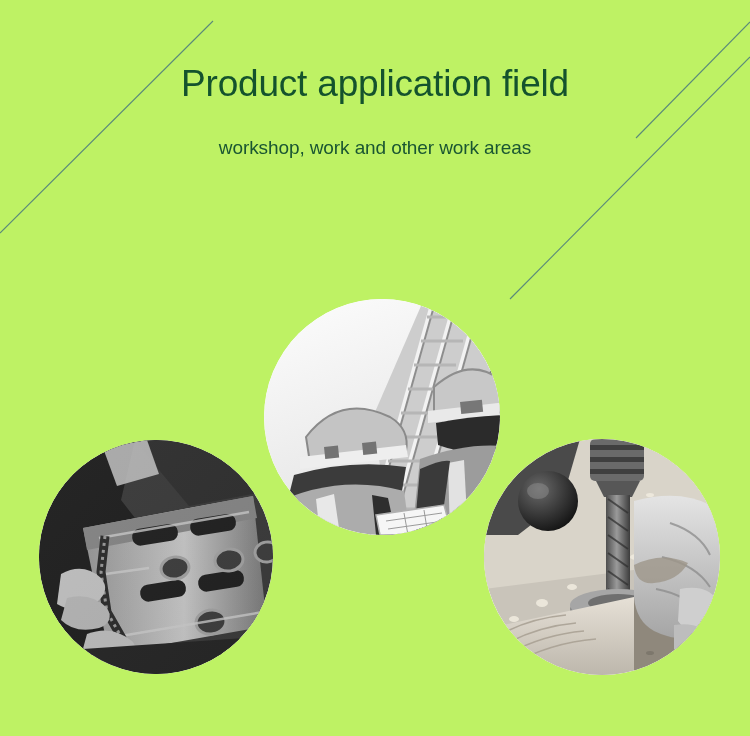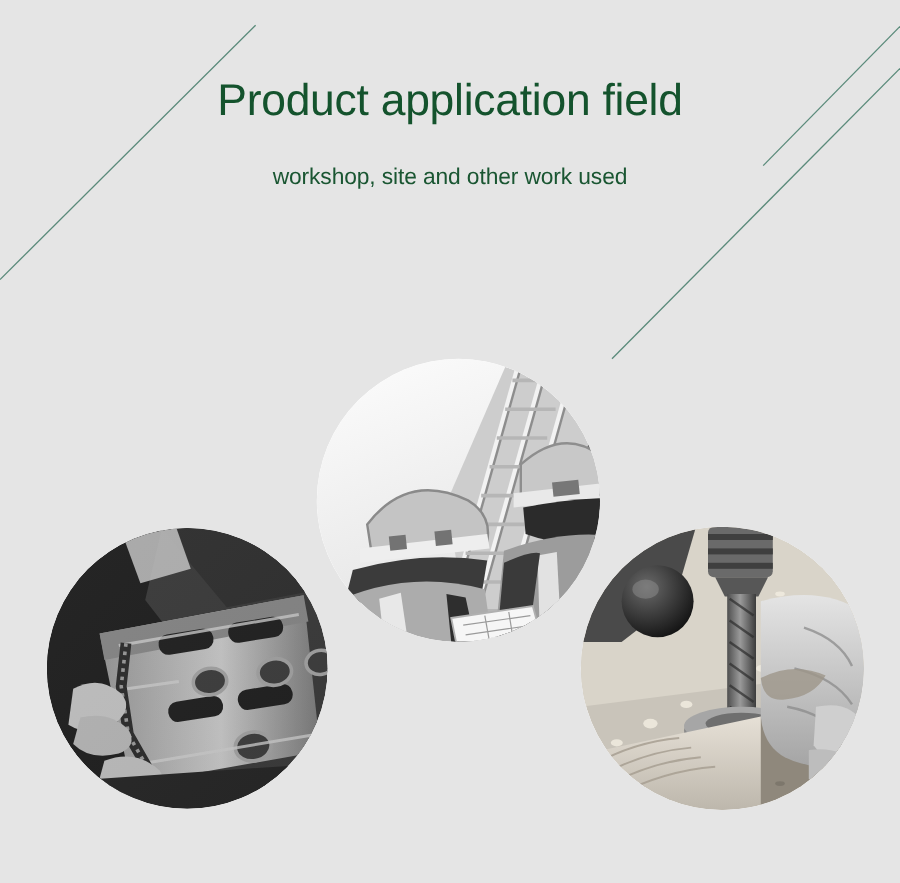--- a/index.html
+++ b/index.html
@@ -78,33 +78,33 @@
     overflow: hidden;
     background: #ffffff;
   }
   .photo-circle svg {
     display: block;
   }
 </style>
 </head>
 <body>
 
-<div id="page" style="background: #e5e5e5;">
+<div id="page" style="background: #bef264;">
 
   <svg class="deco-lines" viewBox="0 0 750 736" width="750" height="736">
     <line id="ln0" stroke="#5a8a7a" stroke-width="1.1" fill="none" x1="0" y1="233" x2="213" y2="21"></line>
     <line id="ln1" stroke="#5a8a7a" stroke-width="1.1" fill="none" x1="636" y1="138" x2="750" y2="22"></line>
     <line id="ln2" stroke="#5a8a7a" stroke-width="1.1" fill="none" x1="510" y1="299" x2="750" y2="57"></line>
   </svg>
 
   <div class="header-block">
     <h1 class="page-title" style="color: rgb(20, 83, 45);">Product application field</h1>
 
     <div class="subtitle-wrap">
-      <div class="subtitle-line" style="color: rgb(26, 86, 50);">workshop, site and other work used</div>
+      <div class="subtitle-line" style="color: rgb(26, 86, 50);">workshop, work and other work areas</div>
     </div>
   </div>
 
   <div class="photo-circle" id="circ0" title="Mechanic hands working on a disassembled engine cylinder head" style="left: 39px; top: 440px; width: 234px; height: 234px;">
     <svg width="234" height="234" viewBox="0 0 234 234">
       <defs>
         <clipPath id="cp0">
             <circle cx="117" cy="117" r="117"></circle>
           </clipPath>
         <linearGradient id="g0a" x1="0" y1="0" x2="1" y2="1">

